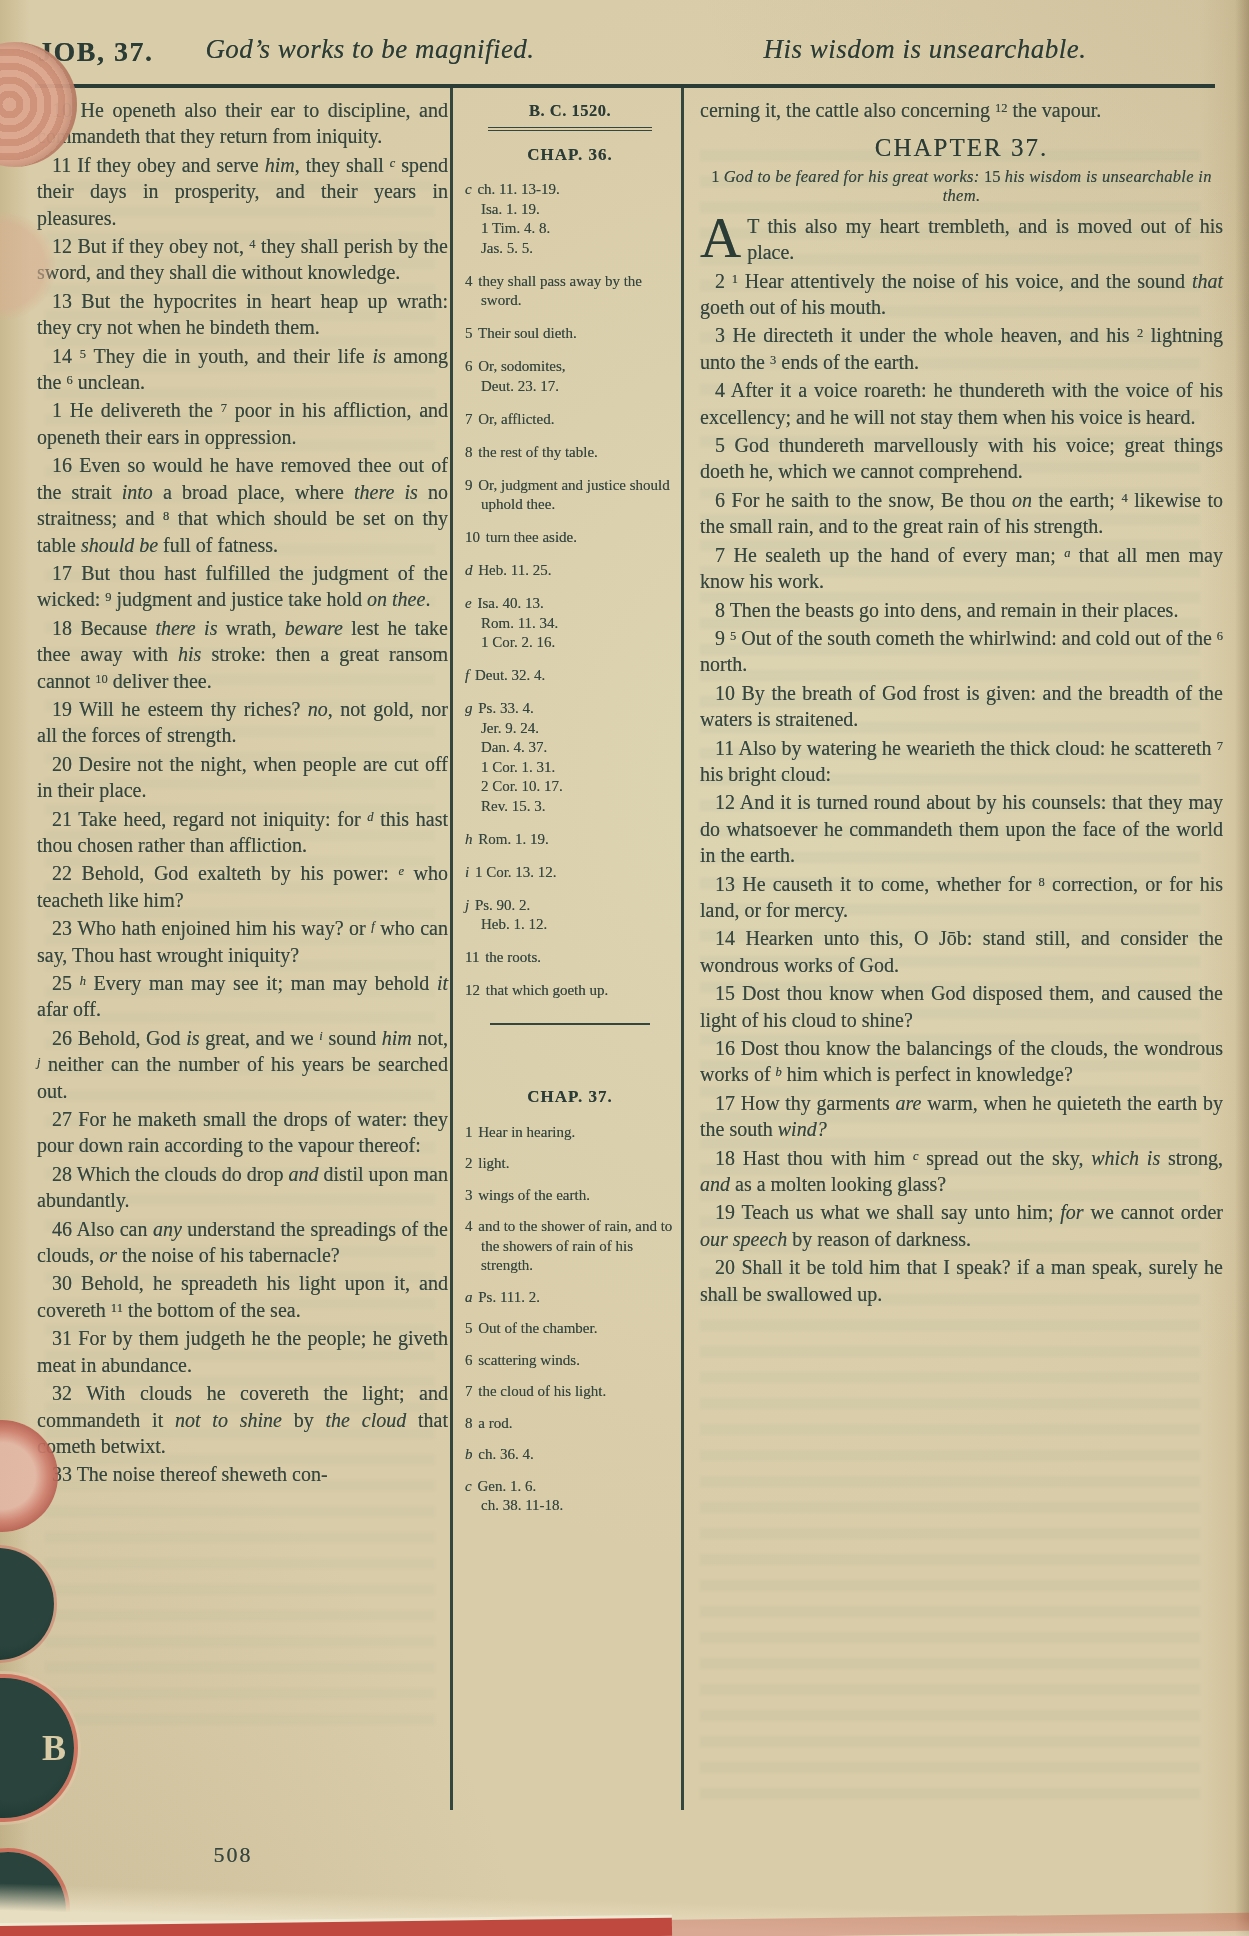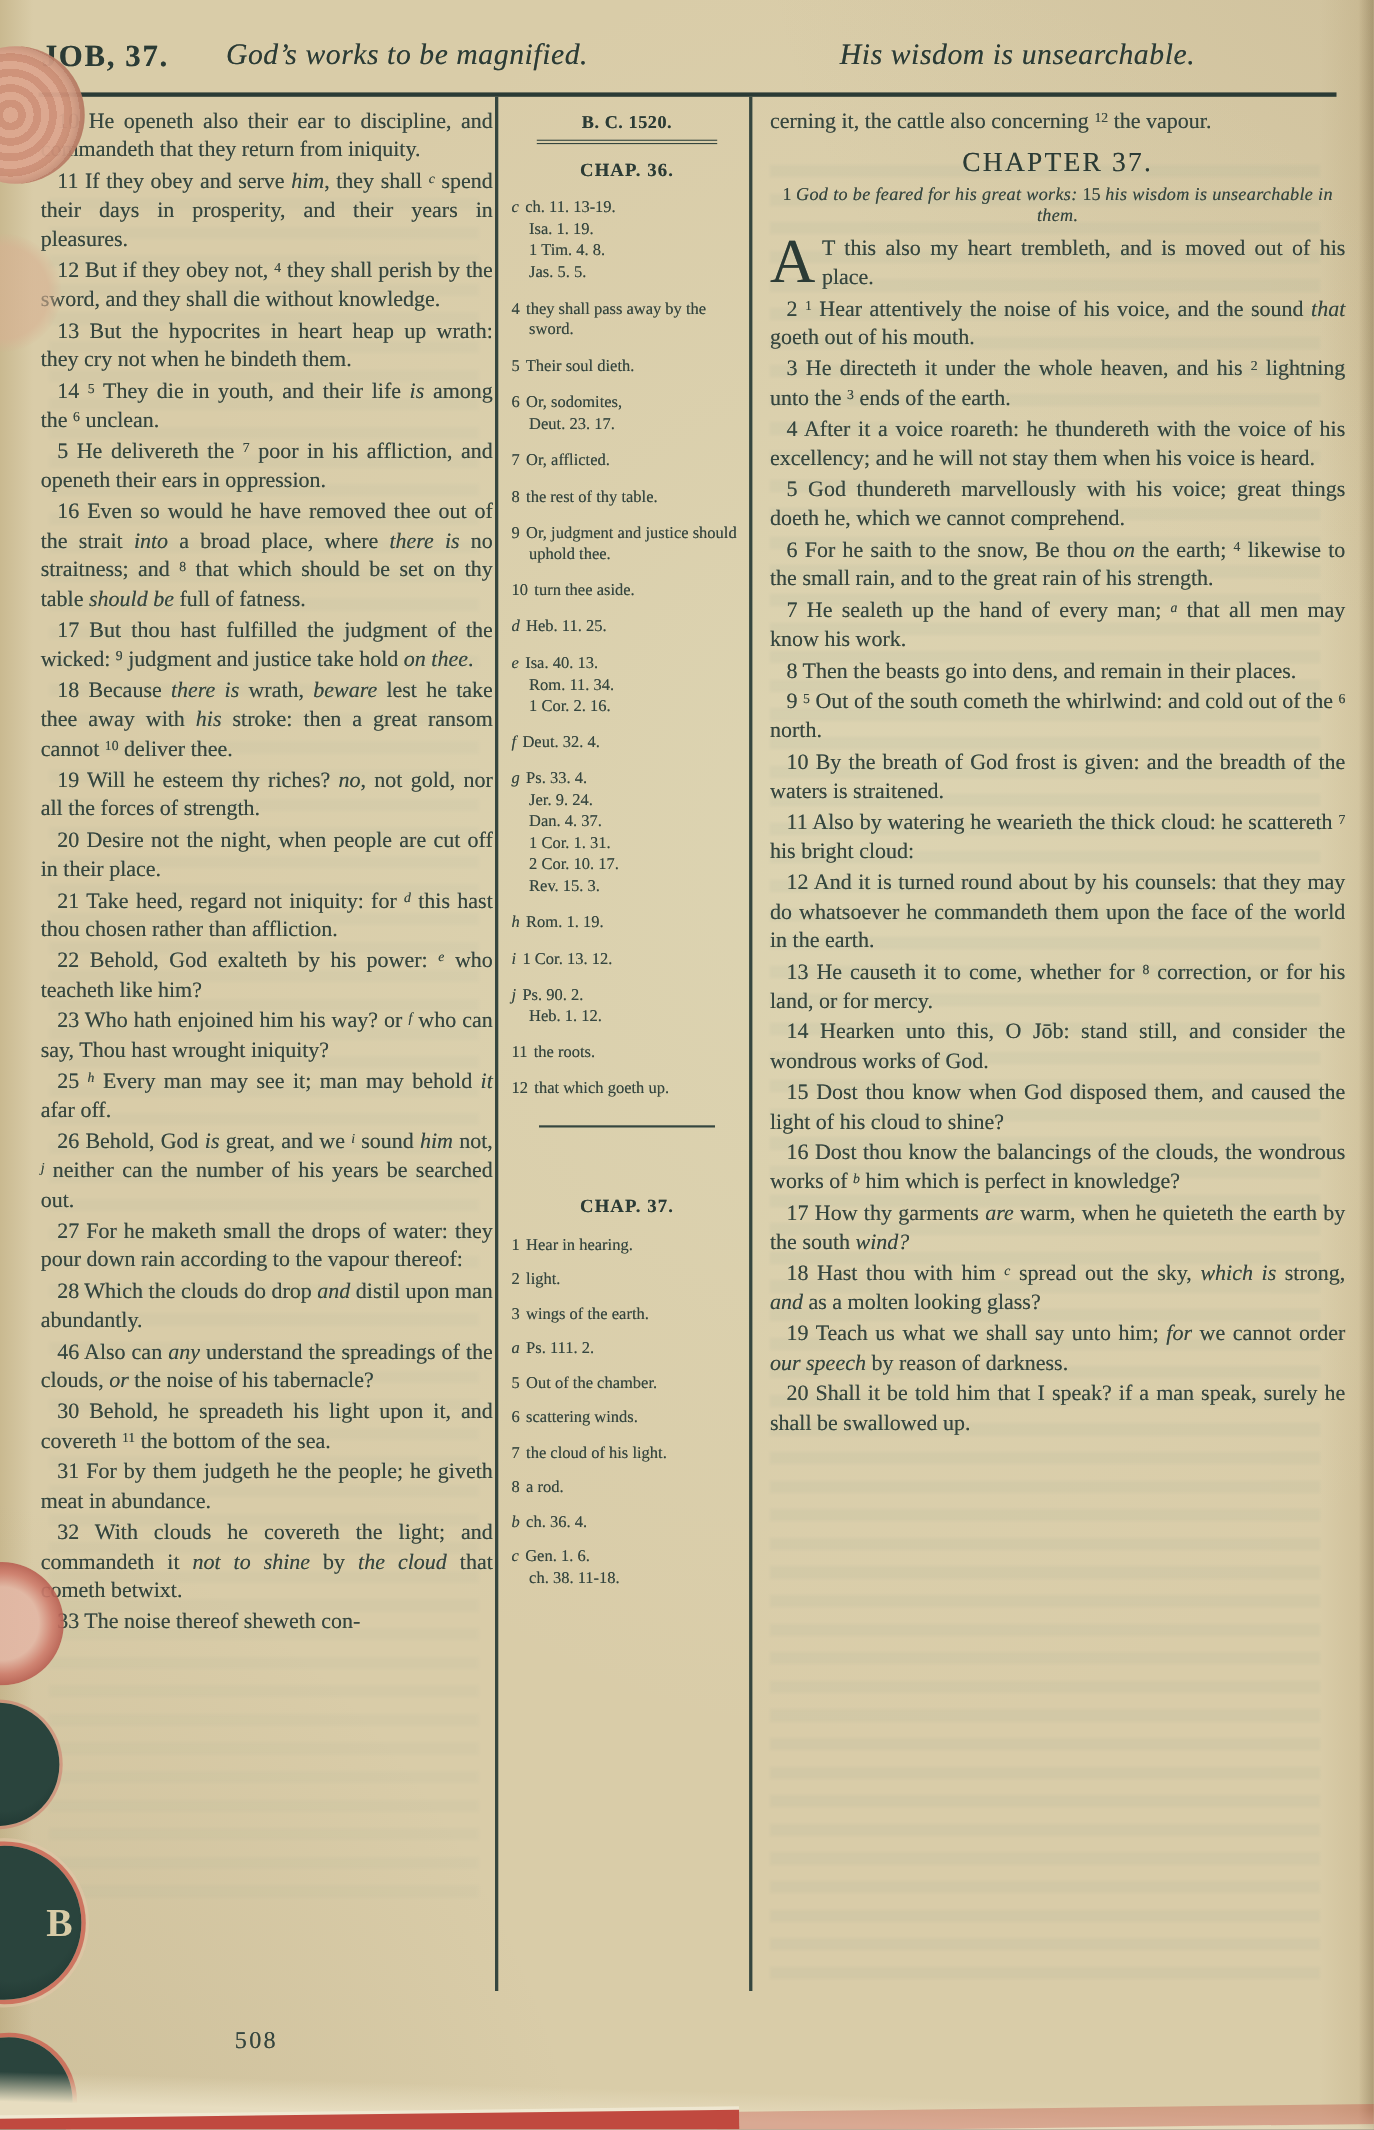--- a/index.html
+++ b/index.html
@@ -122,21 +122,21 @@
 
   <div class="vrule v1"></div>
   <div class="vrule v2"></div>
 
   <div class="col col-left" id="col-left">
       <p class="verse"><span>10 He openeth also their ear to discipline, and commandeth that they return from iniquity.</span></p>
       <p class="verse"><span>11 If they obey and serve </span><span class="i">him</span><span>, they shall </span><span class="si">c</span><span> spend their days in prosperity, and their years in pleasures.</span></p>
       <p class="verse"><span>12 But if they obey not, </span><span class="s">4</span><span> they shall perish by the sword, and they shall die without knowledge.</span></p>
       <p class="verse"><span>13 But the hypocrites in heart heap up wrath: they cry not when he bindeth them.</span></p>
       <p class="verse"><span>14 </span><span class="s">5</span><span> They die in youth, and their life </span><span class="i">is</span><span> among the </span><span class="s">6</span><span> unclean.</span></p>
-      <p class="verse"><span>5 He delivereth the </span><span class="s">7</span><span> poor in his affliction, and openeth their ears in oppression.</span></p>
+      <p class="verse"><span>1 He delivereth the </span><span class="s">7</span><span> poor in his affliction, and openeth their ears in oppression.</span></p>
       <p class="verse"><span>16 Even so would he have removed thee out of the strait </span><span class="i">into</span><span> a broad place, where </span><span class="i">there is</span><span> no straitness; and </span><span class="s">8</span><span> that which should be set on thy table </span><span class="i">should be</span><span> full of fatness.</span></p>
       <p class="verse"><span>17 But thou hast fulfilled the judgment of the wicked: </span><span class="s">9</span><span> judgment and justice take hold </span><span class="i">on thee</span><span>.</span></p>
       <p class="verse"><span>18 Because </span><span class="i">there is</span><span> wrath, </span><span class="i">beware</span><span> lest he take thee away with </span><span class="i">his</span><span> stroke: then a great ransom cannot </span><span class="s">10</span><span> deliver thee.</span></p>
       <p class="verse"><span>19 Will he esteem thy riches? </span><span class="i">no</span><span>, not gold, nor all the forces of strength.</span></p>
       <p class="verse"><span>20 Desire not the night, when people are cut off in their place.</span></p>
       <p class="verse"><span>21 Take heed, regard not iniquity: for </span><span class="si">d</span><span> this hast thou chosen rather than affliction.</span></p>
       <p class="verse"><span>22 Behold, God exalteth by his power: </span><span class="si">e</span><span> who teacheth like him?</span></p>
       <p class="verse"><span>23 Who hath enjoined him his way? or </span><span class="si">f</span><span> who can say, Thou hast wrought iniquity?</span></p>
       <p class="verse"><span>25 </span><span class="si">h</span><span> Every man may see it; man may behold </span><span class="i">it</span><span> afar off.</span></p>
       <p class="verse"><span>26 Behold, God </span><span class="i">is</span><span> great, and we </span><span class="si">i</span><span> sound </span><span class="i">him</span><span> not, </span><span class="si">j</span><span> neither can the number of his years be searched out.</span></p>
@@ -171,20 +171,21 @@
         <div class="ref"><span class="rm i">j</span> Ps. 90. 2.<br>Heb. 1. 12.</div>
         <div class="ref"><span class="rm">11</span> the roots.</div>
         <div class="ref"><span class="rm">12</span> that which goeth up.</div>
       </div>
     <div class="center-rule"></div>
     <div class="chap-label second">CHAP. 37.</div>
     <div id="refs-37" class="refs-37">
         <div class="ref"><span class="rm">1</span> Hear in hearing.</div>
         <div class="ref"><span class="rm">2</span> light.</div>
         <div class="ref"><span class="rm">3</span> wings of the earth.</div>
+        <div class="ref"><span class="rm">4</span> and to the shower of rain, and to the showers of rain of his strength.</div>
         <div class="ref"><span class="rm i">a</span> Ps. 111. 2.</div>
         <div class="ref"><span class="rm">5</span> Out of the chamber.</div>
         <div class="ref"><span class="rm">6</span> scattering winds.</div>
         <div class="ref"><span class="rm">7</span> the cloud of his light.</div>
         <div class="ref"><span class="rm">8</span> a rod.</div>
         <div class="ref"><span class="rm i">b</span> ch. 36. 4.</div>
         <div class="ref"><span class="rm i">c</span> Gen. 1. 6.<br>ch. 38. 11-18.</div>
       </div>
   </div>
 

